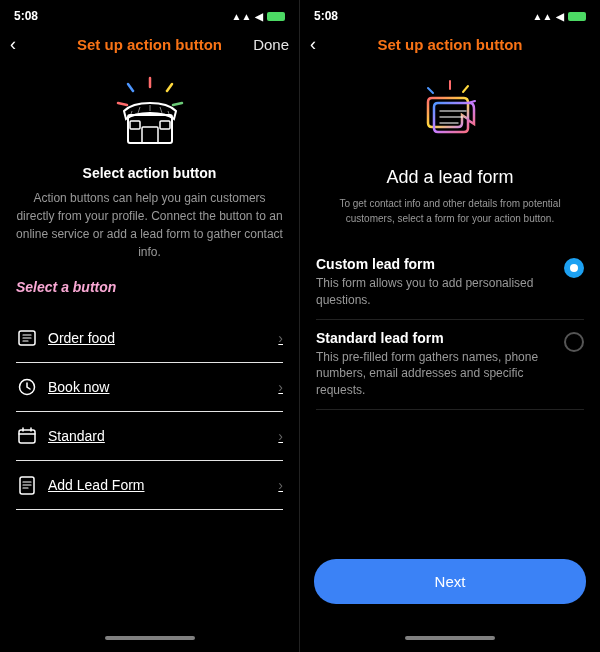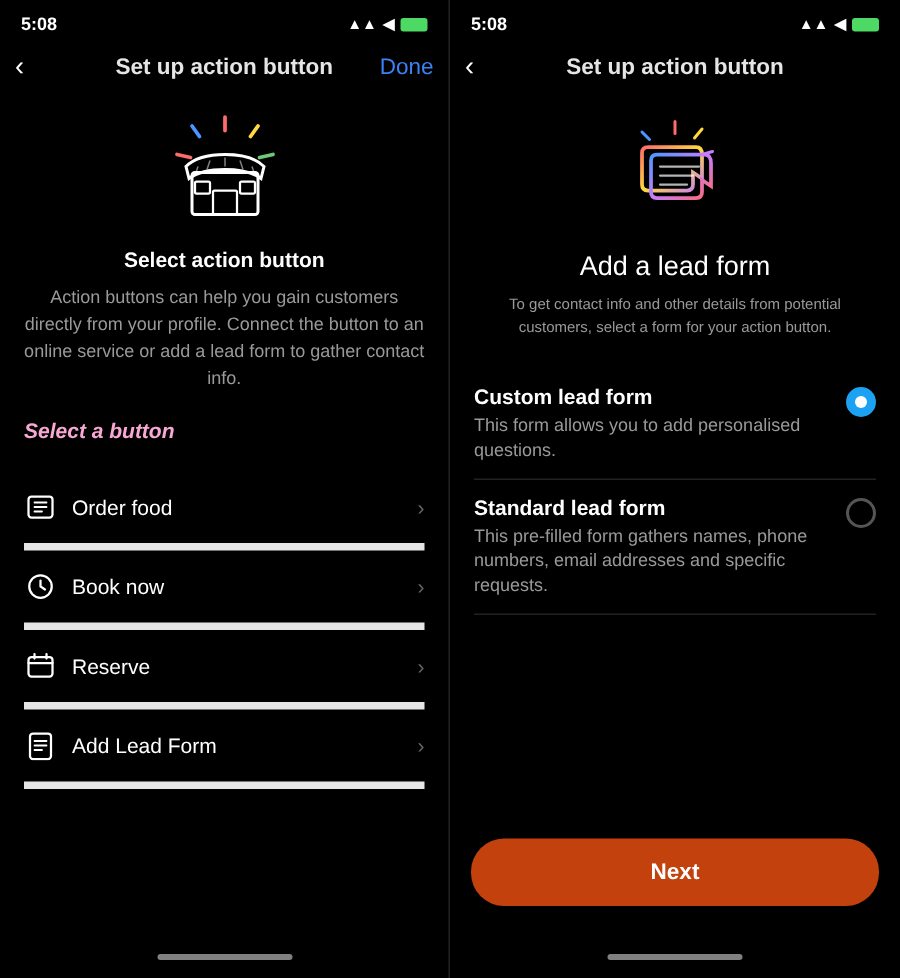--- a/index.html
+++ b/index.html
@@ -62,34 +62,34 @@
     .header {
       display: flex;
       align-items: center;
       justify-content: center;
       position: relative;
       padding: 8px 14px 10px;
     }
     .header-title {
       font-size: 15px;
       font-weight: 600;
-      color: #e5e5e5;
+      color: #f97316;
       text-align: center;
     }
     .header-back {
       position: absolute;
       left: 10px;
       color: #fff;
       font-size: 18px;
       cursor: pointer;
     }
     .header-done {
       position: absolute;
       right: 10px;
-      color: #3b82f6;
+      color: #e5e5e5;
       font-size: 15px;
       font-weight: 500;
       cursor: pointer;
     }
 
     
     .left-content {
       flex: 1;
       padding: 10px 16px;
       overflow-y: auto;
@@ -122,22 +122,23 @@
       color: #f9a8d4;
       margin-bottom: 19px;
       font-style: italic;
     }
 
     .menu-item {
       display: flex;
       align-items: center;
       justify-content: space-between;
       padding: 13px 0;
-      border-bottom: 5px solid #e5e5e5;
+      border-bottom: 1px solid #e5e5e5;
       cursor: pointer;
+      text-decoration: underline;
     }
     .menu-item-left {
       display: flex;
       align-items: center;
       gap: 10px;
     }
     .menu-item-icon {
       width: 22px;
       height: 22px;
       display: flex;
@@ -227,27 +228,27 @@
       background: #fff;
       border-radius: 50%;
     }
 
     
     .next-area {
       padding: 16px 14px 24px;
     }
     .next-btn {
       width: 100%;
-      background: #c2410c;
+      background: #3b82f6;
       color: #fff;
       border: none;
       border-radius: 22px;
       padding: 14px;
       font-size: 15px;
-      font-weight: 700;
+      font-weight: 400;
       cursor: pointer;
       text-align: center;
     }
 
     
     .home-indicator {
       height: 24px;
       display: flex;
       align-items: center;
       justify-content: center;
@@ -343,21 +344,21 @@
     </div>
 
     <div class="menu-item">
       <div class="menu-item-left">
         <div class="menu-item-icon">
           <svg width="20" height="20" viewBox="0 0 20 20" fill="none">
             <rect x="2" y="4" width="16" height="13" rx="2" stroke="#fff" stroke-width="1.5"></rect>
             <path d="M6 2v3M14 2v3M2 8h16" stroke="#fff" stroke-width="1.5" stroke-linecap="round"></path>
           </svg>
         </div>
-        <span class="menu-item-text">Reserve</span>
+        <span class="menu-item-text">Standard</span>
       </div>
       <span class="chevron">›</span>
     </div>
 
     <div class="menu-item">
       <div class="menu-item-left">
         <div class="menu-item-icon">
           <svg width="20" height="20" viewBox="0 0 20 20" fill="none">
             <rect x="3" y="2" width="14" height="17" rx="2" stroke="#fff" stroke-width="1.5"></rect>
             <path d="M6 7h8M6 10h8M6 13h5" stroke="#fff" stroke-width="1.2" stroke-linecap="round"></path>

